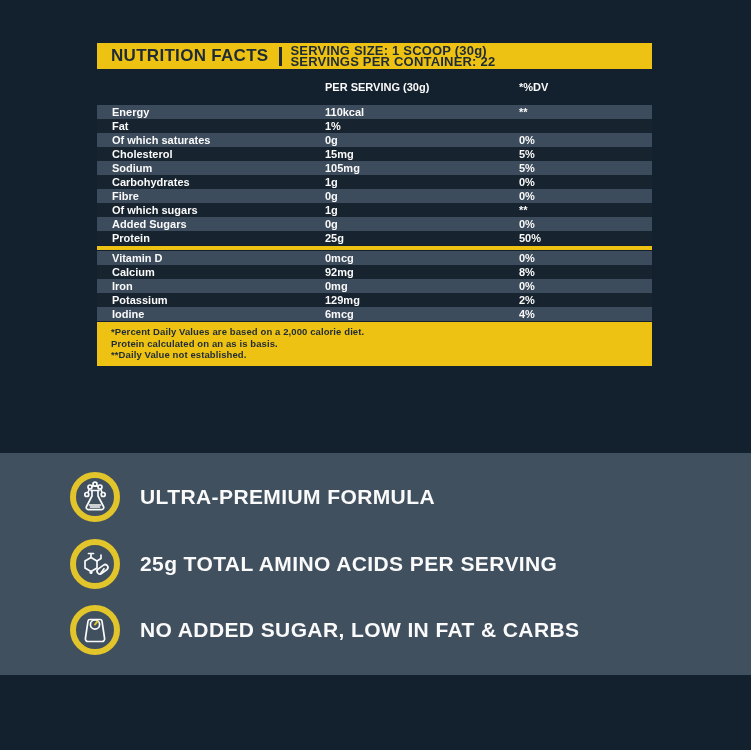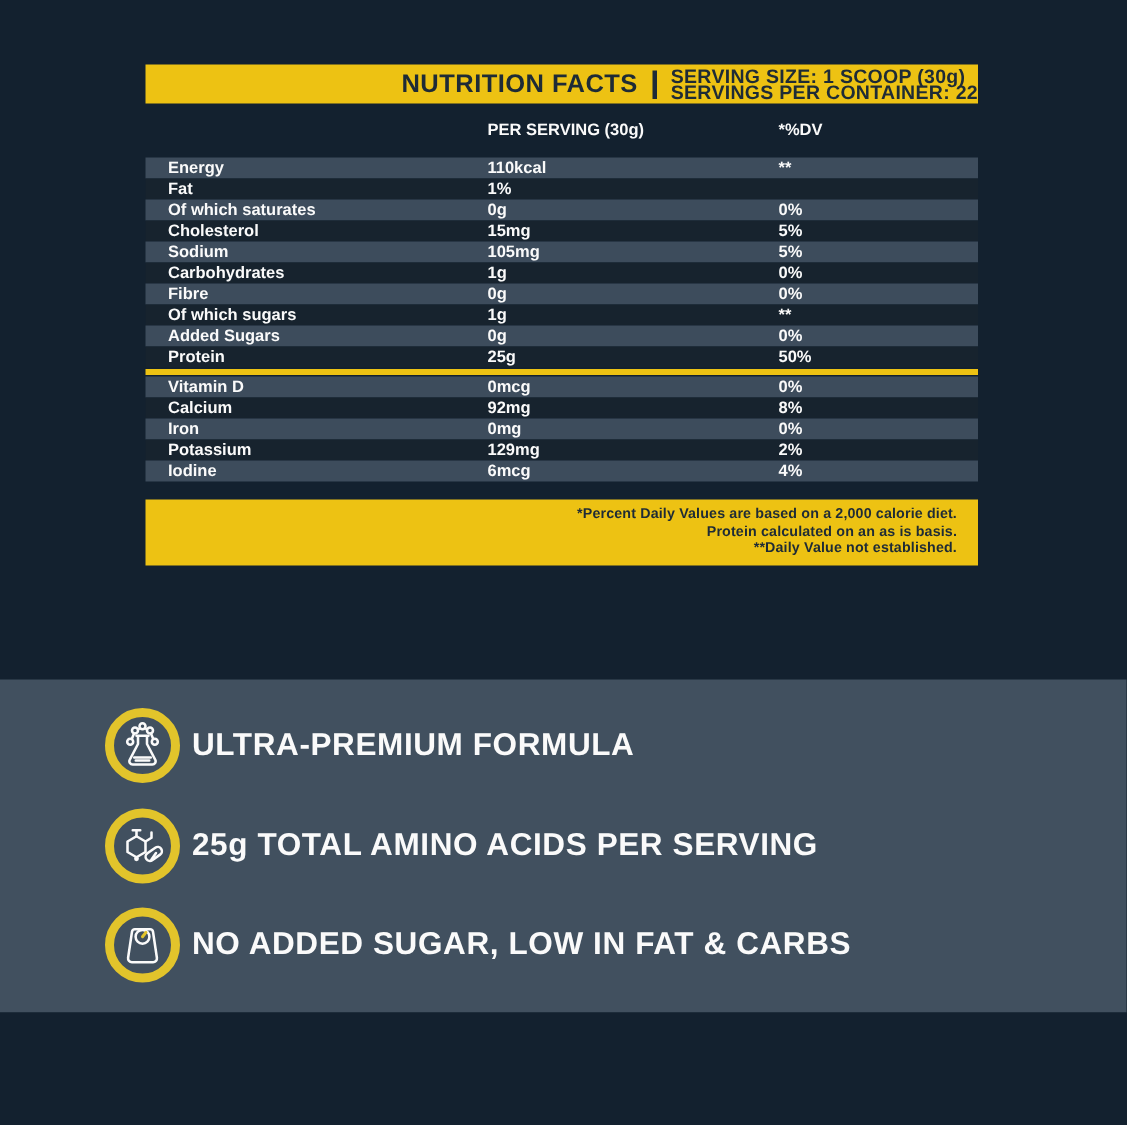--- a/index.html
+++ b/index.html
@@ -23,21 +23,20 @@
   
   .panel{
     position:absolute; left:97px; top:43px; width:555px;
   }
   .header-band{
     background:var(--yellow);
     height:26px;
     display:flex; align-items:center;
     padding:0 0 0 14px;
     color:var(--ink);
-    justify-content:flex-end;
   }
   .header-title{
     font-size:17px; font-weight:800; letter-spacing:.3px; white-space:nowrap;
   }
   .header-divider{
     width:3px; height:19px; background:var(--ink); margin:0 9px 0 10px; flex:0 0 auto;
   }
   .serving-info{ font-size:13px; font-weight:700; line-height:11px; letter-spacing:.2px;}
   .col-header{
     height:36px; display:grid; grid-template-columns:228px 194px 1fr;
@@ -52,39 +51,38 @@
   .nrow > span:first-child{ padding-left:15px; }
   .rows-group .nrow:nth-child(odd){ background:var(--row-light); }
   .rows-group .nrow:nth-child(even){ background:var(--row-dark); }
   .section-divider{
     height:4px; background:var(--yellow); margin:1px 0;
   }
   .foot-block{
     background:var(--yellow); color:var(--ink);
     padding:4px 14px 5px 14px;
     font-size:9.5px; font-weight:600; line-height:11.5px; letter-spacing:.1px;
-    margin-top:12px;
-    text-align:right;
+    margin-top:1px;
   }
   
   .feature-band{
     position:absolute; left:0; top:453px; width:751px; height:222px;
     background:var(--band);
     padding:11px 0 0 70px;
   }
   .feature-row{
     height:66.5px; display:flex; align-items:center;
   }
   .feature-icon-ring{
     width:50px; height:50px; border:6px solid var(--ring); border-radius:50%;
     display:flex; align-items:center; justify-content:center; flex:0 0 auto;
   }
   .feature-icon-ring svg{ display:block; }
   .feature-label{
-    margin-left:8px; color:var(--white);
+    margin-left:20px; color:var(--white);
     font-size:21px; font-weight:800; letter-spacing:.4px; white-space:nowrap;
   }
   .bottom-strip{
     position:absolute; left:0; top:675px; width:751px; height:75px; background:var(--bg);
   }
 </style>
 </head>
 <body>
 
 <div class="panel">

